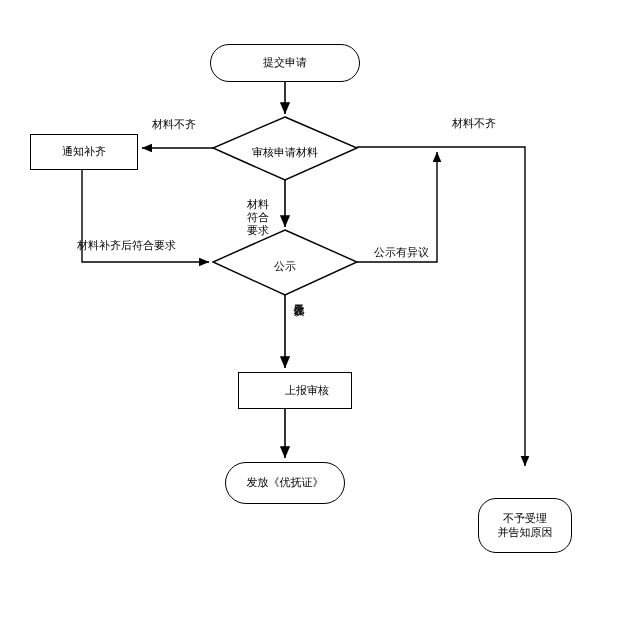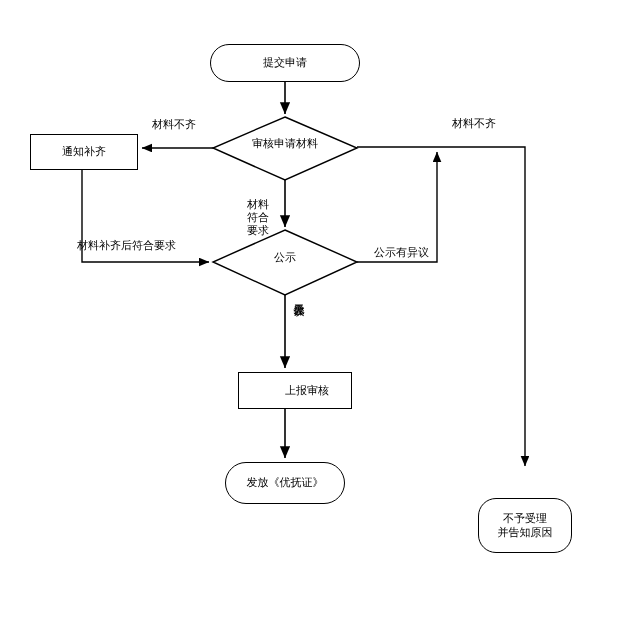--- a/index.html
+++ b/index.html
@@ -43,21 +43,21 @@
     border-radius: 24px;
     background: #ffffff;
   }
   .node-rect {
     border: 1.3px solid #000000;
     background: #ffffff;
   }
   .node-diamond-label {
     position: absolute;
     display: flex;
-    align-items: flex-start;
+    align-items: flex-end;
     justify-content: center;
     text-align: center;
     font-size: 11px;
     color: #000000;
     background: transparent;
     z-index: 4;
     pointer-events: none;
   }
   .edge-label {
     position: absolute;

